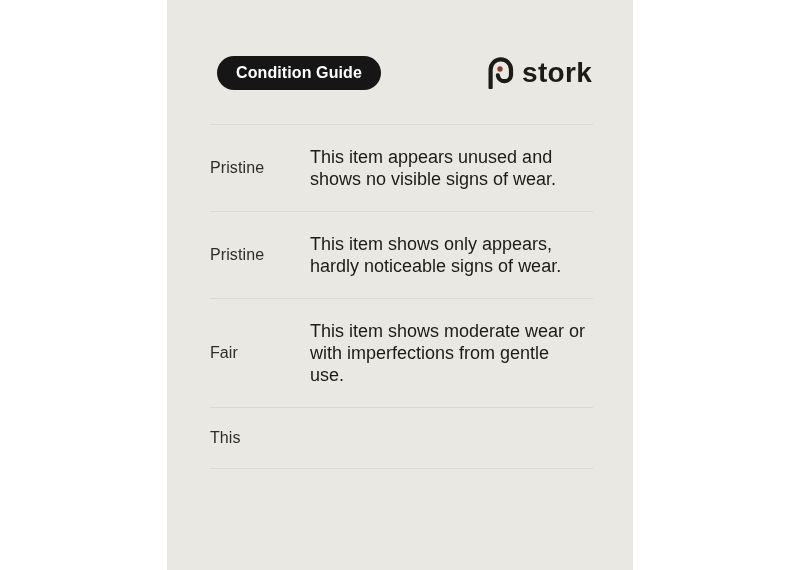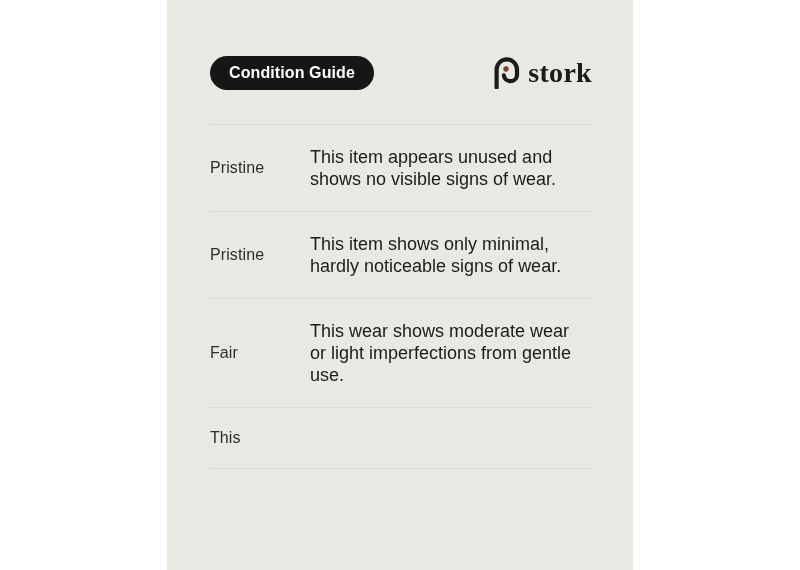--- a/index.html
+++ b/index.html
@@ -25,38 +25,38 @@
     top: 0;
     width: 466px;
     height: 570px;
     background: var(--card-bg, #EAE8E3);
   }
   .header {
     display: flex;
     align-items: center;
     justify-content: space-between;
     padding: 56px 41px 0 43px;
+    margin-left: 7px;
   }
   .badge {
     background: var(--badge-bg, #161616);
     color: var(--badge-text, #ffffff);
     font-size: 16px;
     font-weight: 700;
     height: 34px;
     line-height: 34px;
     padding: 0 19px;
     border-radius: 17px;
     letter-spacing: 0.1px;
     white-space: nowrap;
   }
   .brand {
     display: flex;
     align-items: flex-end;
     gap: 6px;
-    font-family: Liberation Serif, serif;
   }
   .brand svg {
     display: block;
   }
   .brand .mark-stroke {
     stroke: var(--ink, #181612);
   }
   .brand .mark-dot {
     fill: var(--dot, #8C3A2A);
   }
@@ -108,25 +108,25 @@
       </div>
     </div>
 
     <div class="table">
       <div class="row">
         <div class="cond-label">Pristine</div>
         <div class="cond-desc">This item appears unused and shows no visible signs of wear.</div>
       </div>
       <div class="row">
         <div class="cond-label">Pristine</div>
-        <div class="cond-desc">This item shows only minimal, hardly noticeable signs of wear.</div>
+        <div class="cond-desc">This item shows only appears, hardly noticeable signs of wear.</div>
       </div>
       <div class="row">
         <div class="cond-label">Fair</div>
-        <div class="cond-desc">This wear shows moderate wear or light imperfections from gentle use.</div>
+        <div class="cond-desc">This item shows moderate wear or with imperfections from gentle use.</div>
       </div>
       <div class="row">
         <div class="cond-label">This</div>
       </div>
     </div>
 
   </div>
 </div>
 
 </body></html>

